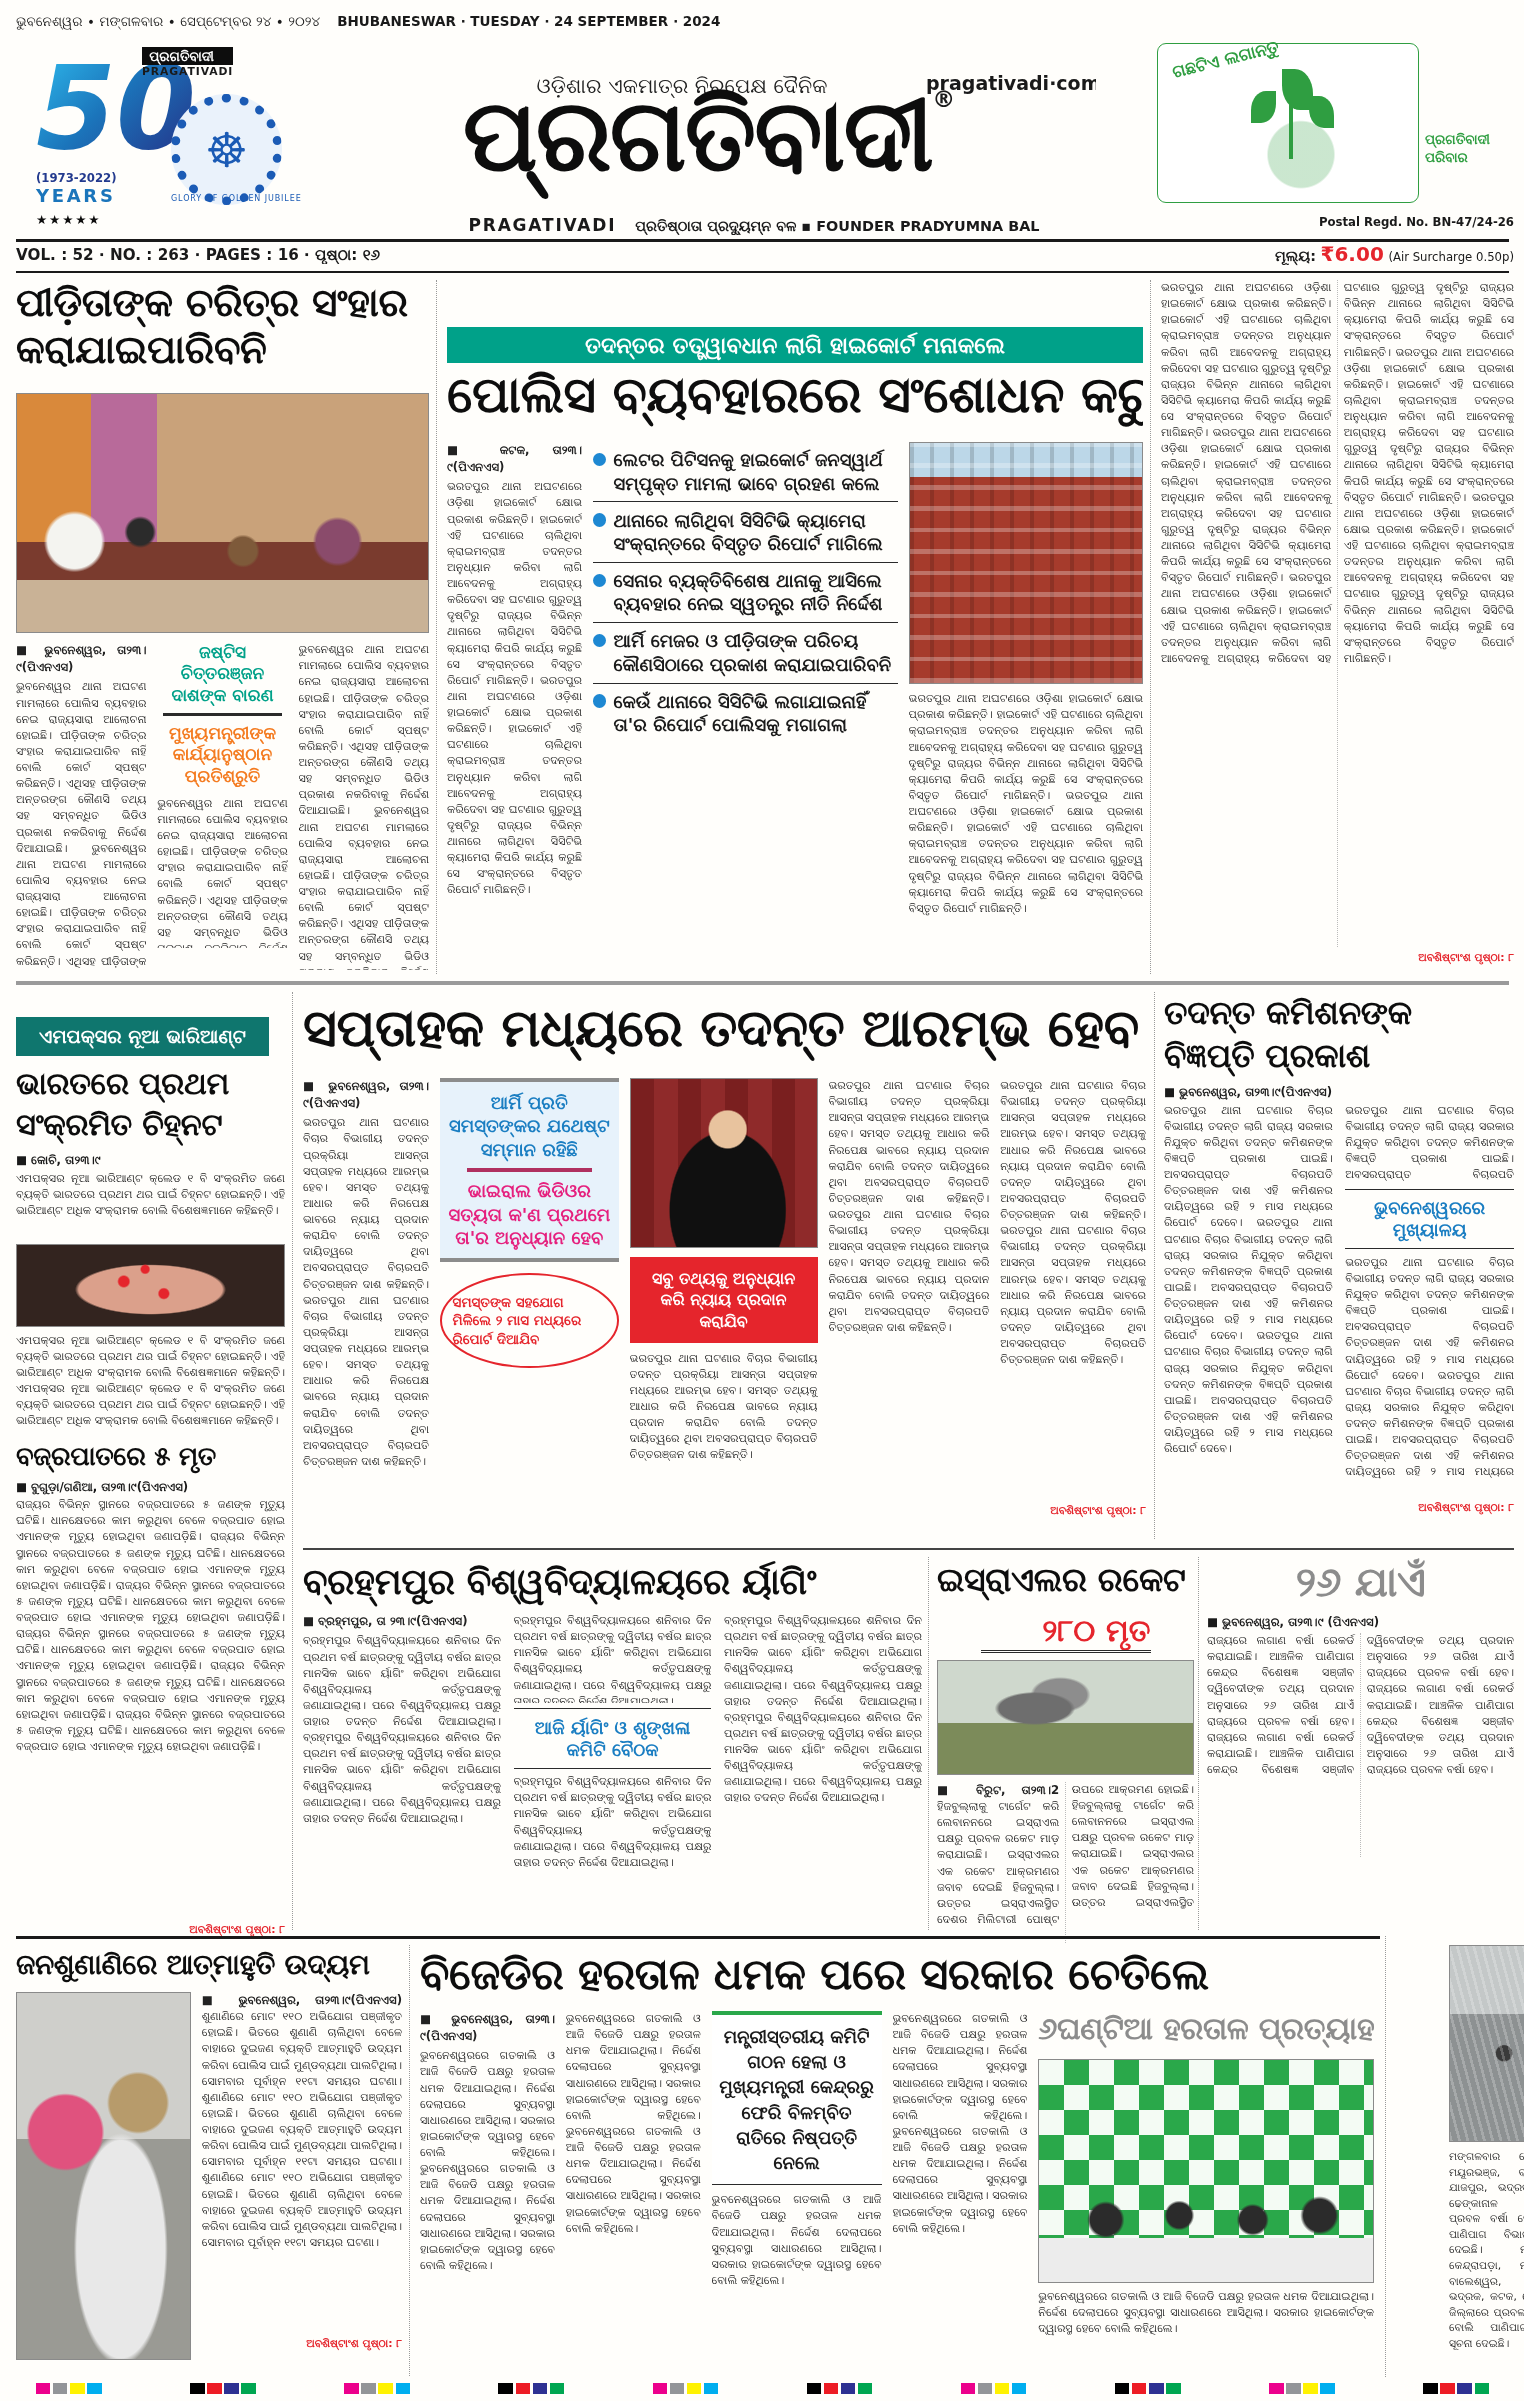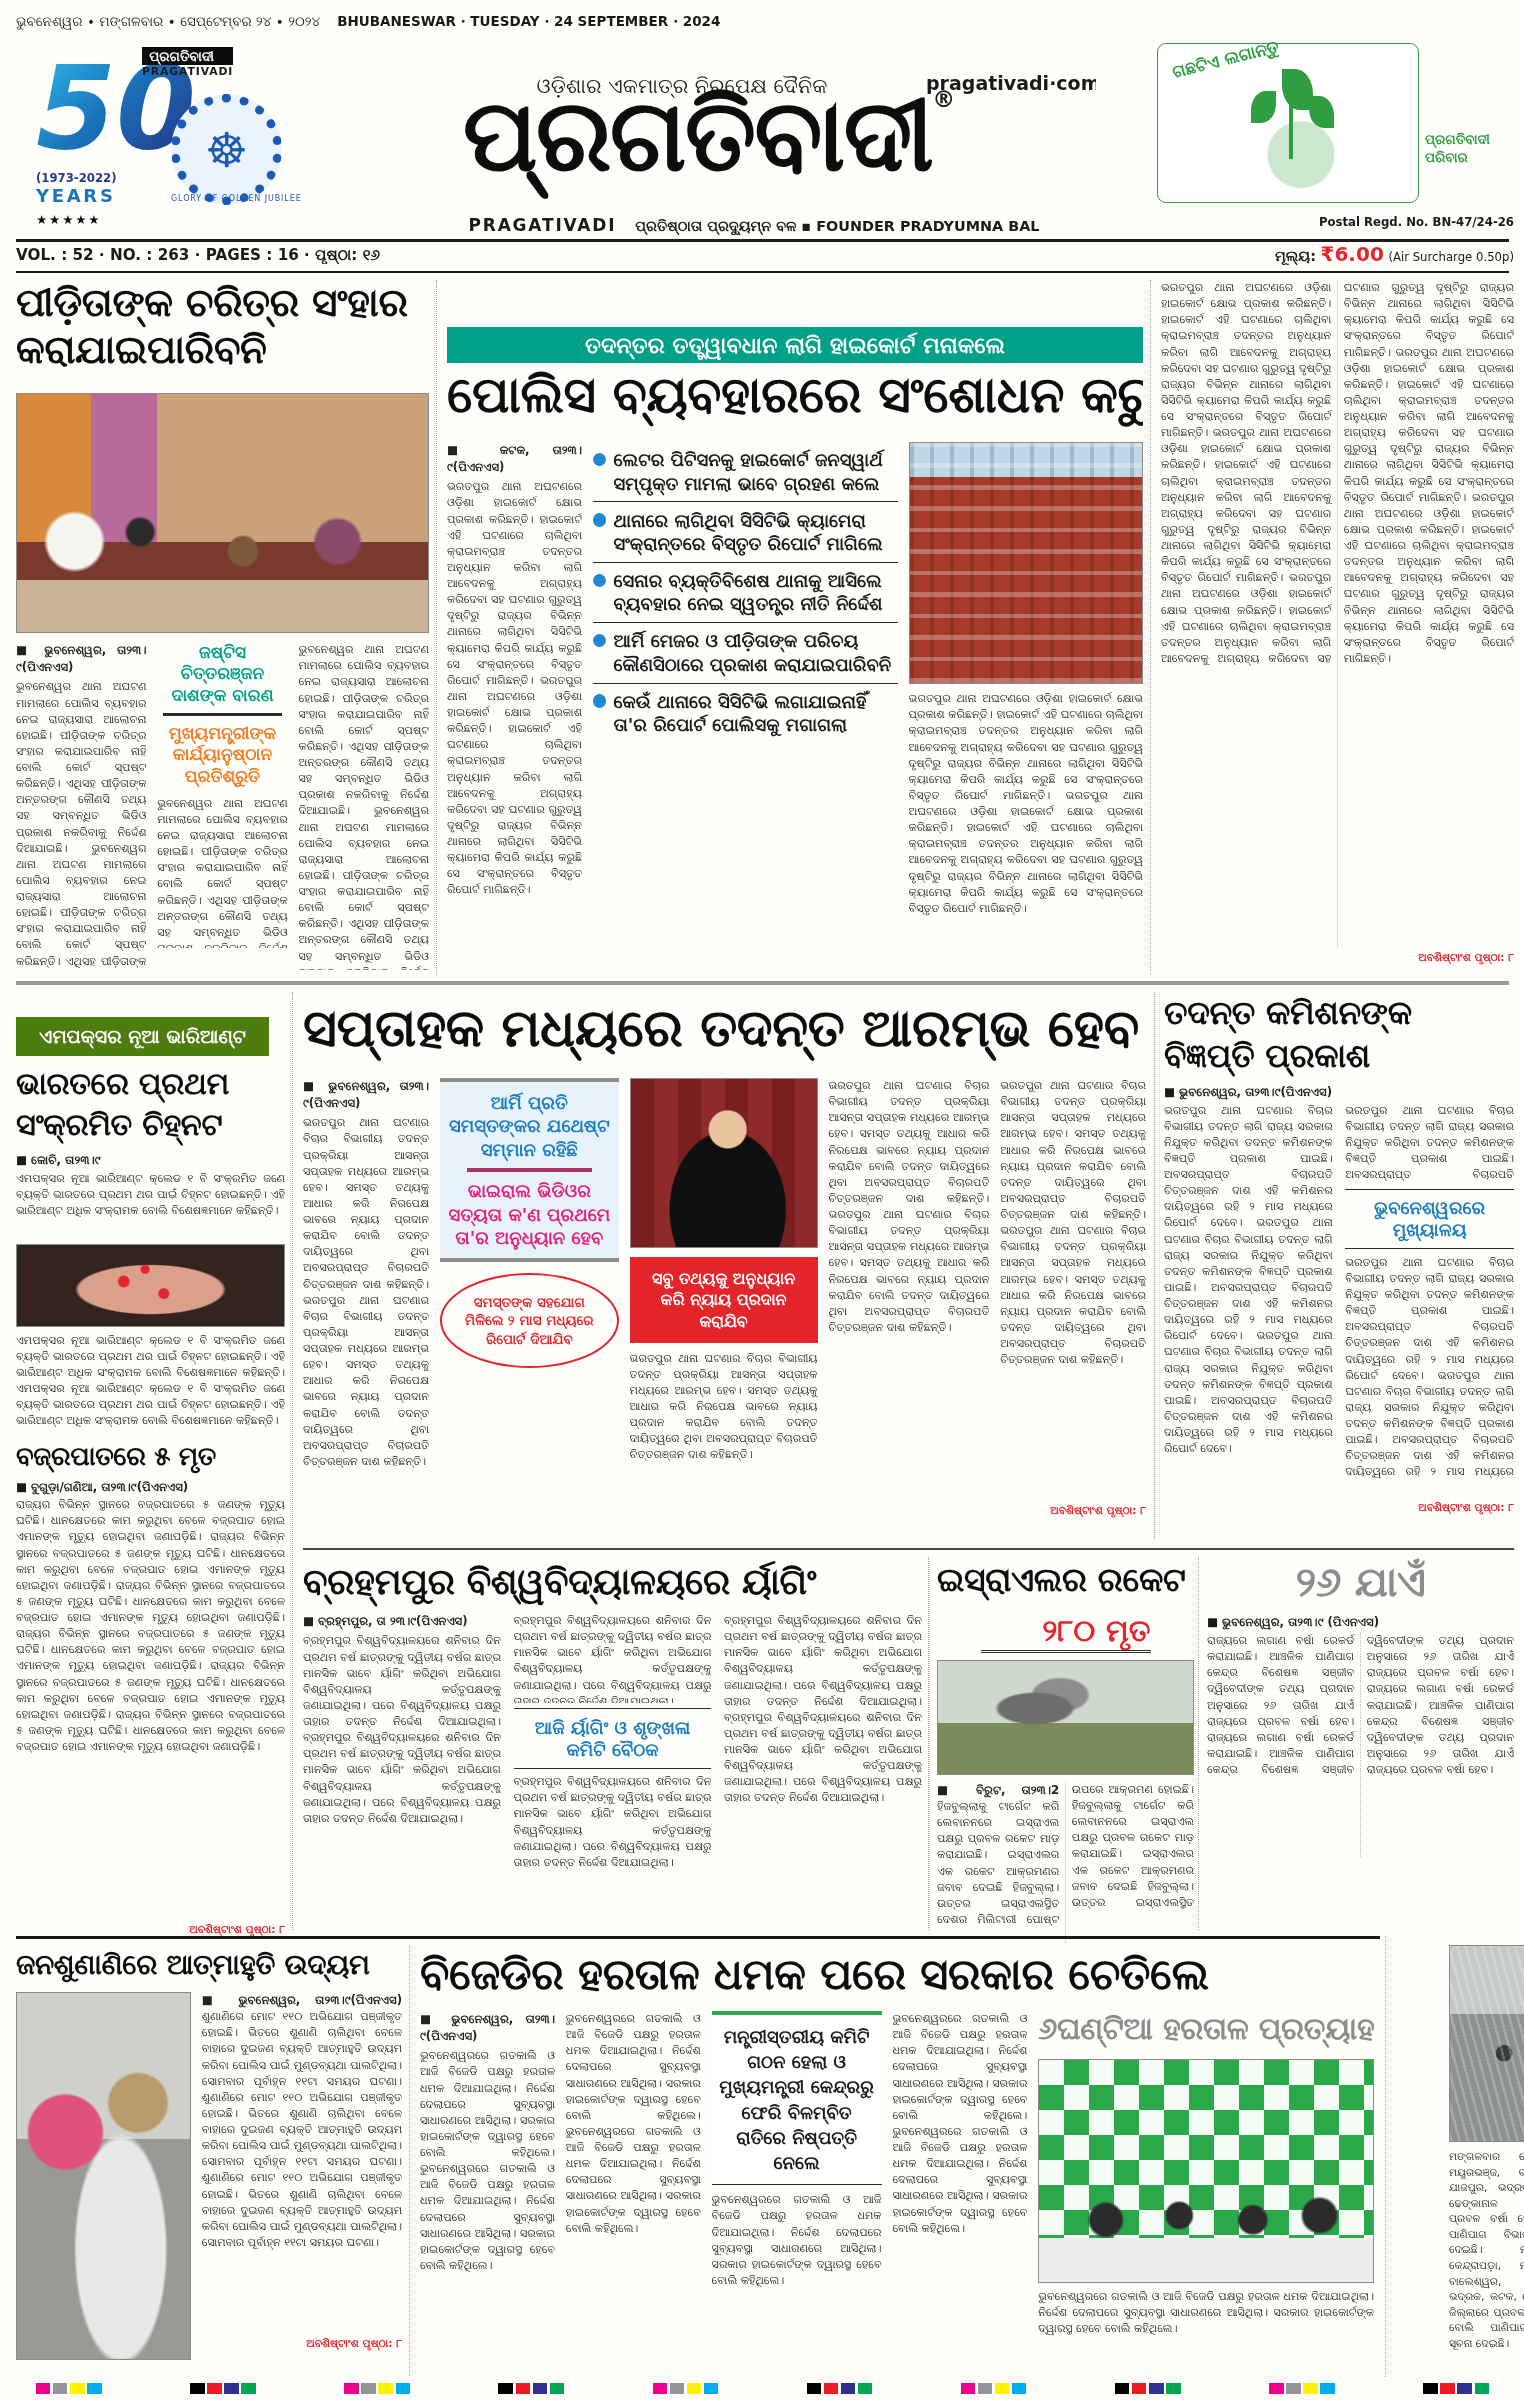--- a/index.html
+++ b/index.html
@@ -39,22 +39,22 @@
   .bullet-item:last-child{border-bottom:none;}
   .bullet-dot{width:13.5px;height:13.5px;border-radius:50%;background:#1e88d2;flex:0 0 13.5px;margin-top:4.5px;}
   .bullet-txt{font-weight:800;font-size:18px;line-height:1.3;}
   .blue-box{background:#e7f2fb;border-top:4.5px solid #8c8c8c;border-bottom:4.5px solid #8c8c8c;padding:9px 7.2px;}
   .blue-box .t1{color:#1b7ec2;font-weight:800;font-size:18px;text-align:center;line-height:1.3;}
   .blue-box .mid{height:3.6px;background:#b03060;margin:7.2px 20px;}
   .blue-box .t2{color:#e5207e;font-weight:800;font-size:18px;text-align:center;line-height:1.3;}
   .red-box{background:#e5252c;color:#fff;font-weight:800;font-size:16px;text-align:center;
      padding:10.8px 9px;line-height:1.35;}
   .oval-box{border:2.7px solid #e5252c;border-radius:50%;color:#e5252c;font-weight:800;font-size:13.5px;
-     text-align:center;padding:18px 10.8px;line-height:1.35;}
-  .gray-kicker{background:#4d7c0f;color:#fff;font-weight:800;display:flex;align-items:center;justify-content:center;}
+     text-align:left;padding:18px 10.8px;line-height:1.35;}
+  .gray-kicker{background:#0f766e;color:#fff;font-weight:800;display:flex;align-items:center;justify-content:center;}
   .gray-head{color:#8c8c8c;font-weight:800;letter-spacing:-0.4px;}
   .casualty{color:#e5252c;font-weight:900;font-size:30.5px;text-align:right;
      border-bottom:3.6px double #2a2a2a;padding-bottom:1px;}
   .inset-bold{color:#1b7ec2;font-weight:800;font-size:18px;text-align:center;
      border-top:1.8px solid #2a2a2a;border-bottom:1.8px solid #2a2a2a;padding:7.2px 1.8px;margin:5.4px 0;}
   .green-top-box{border-top:4.5px solid #2aa84a;border-bottom:1.8px solid #2a2a2a;background:#fff;
      font-weight:800;font-size:18px;text-align:center;line-height:1.4;padding:9px 5.4px;}
   
   .ph-meeting{background:
      radial-gradient(circle at 14% 62%, #f4f4f0 0 7%, transparent 8%),

